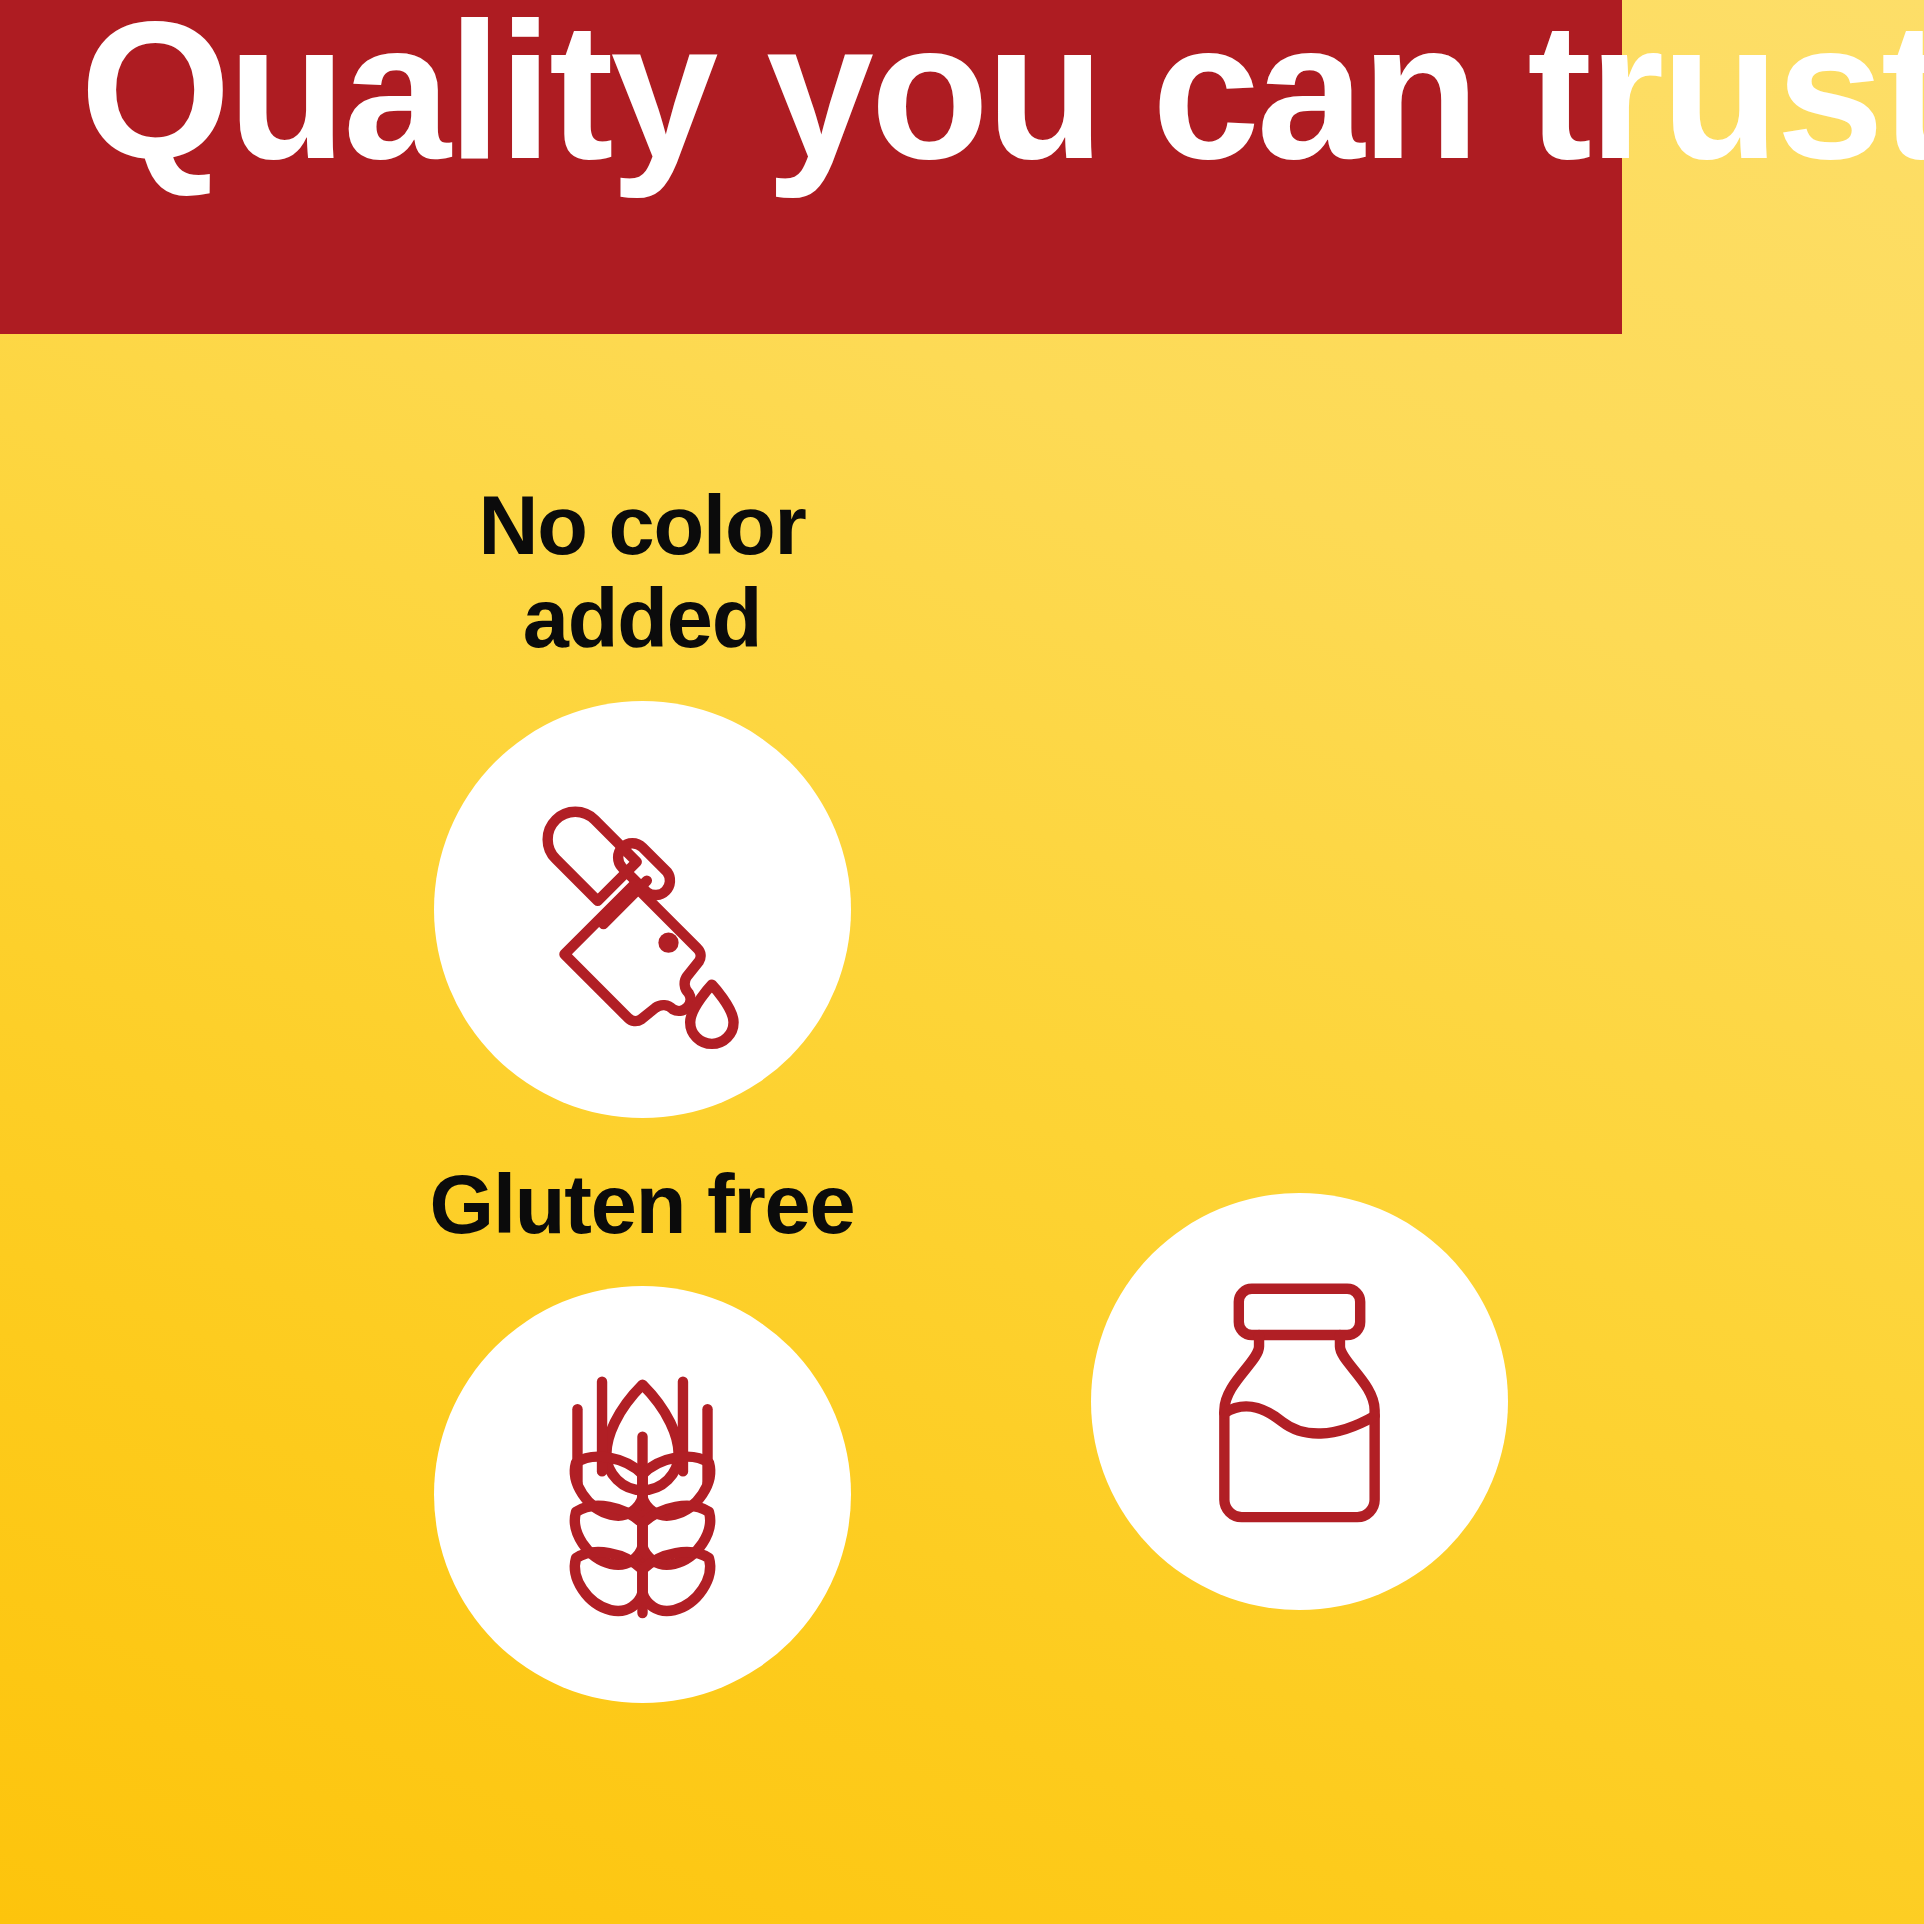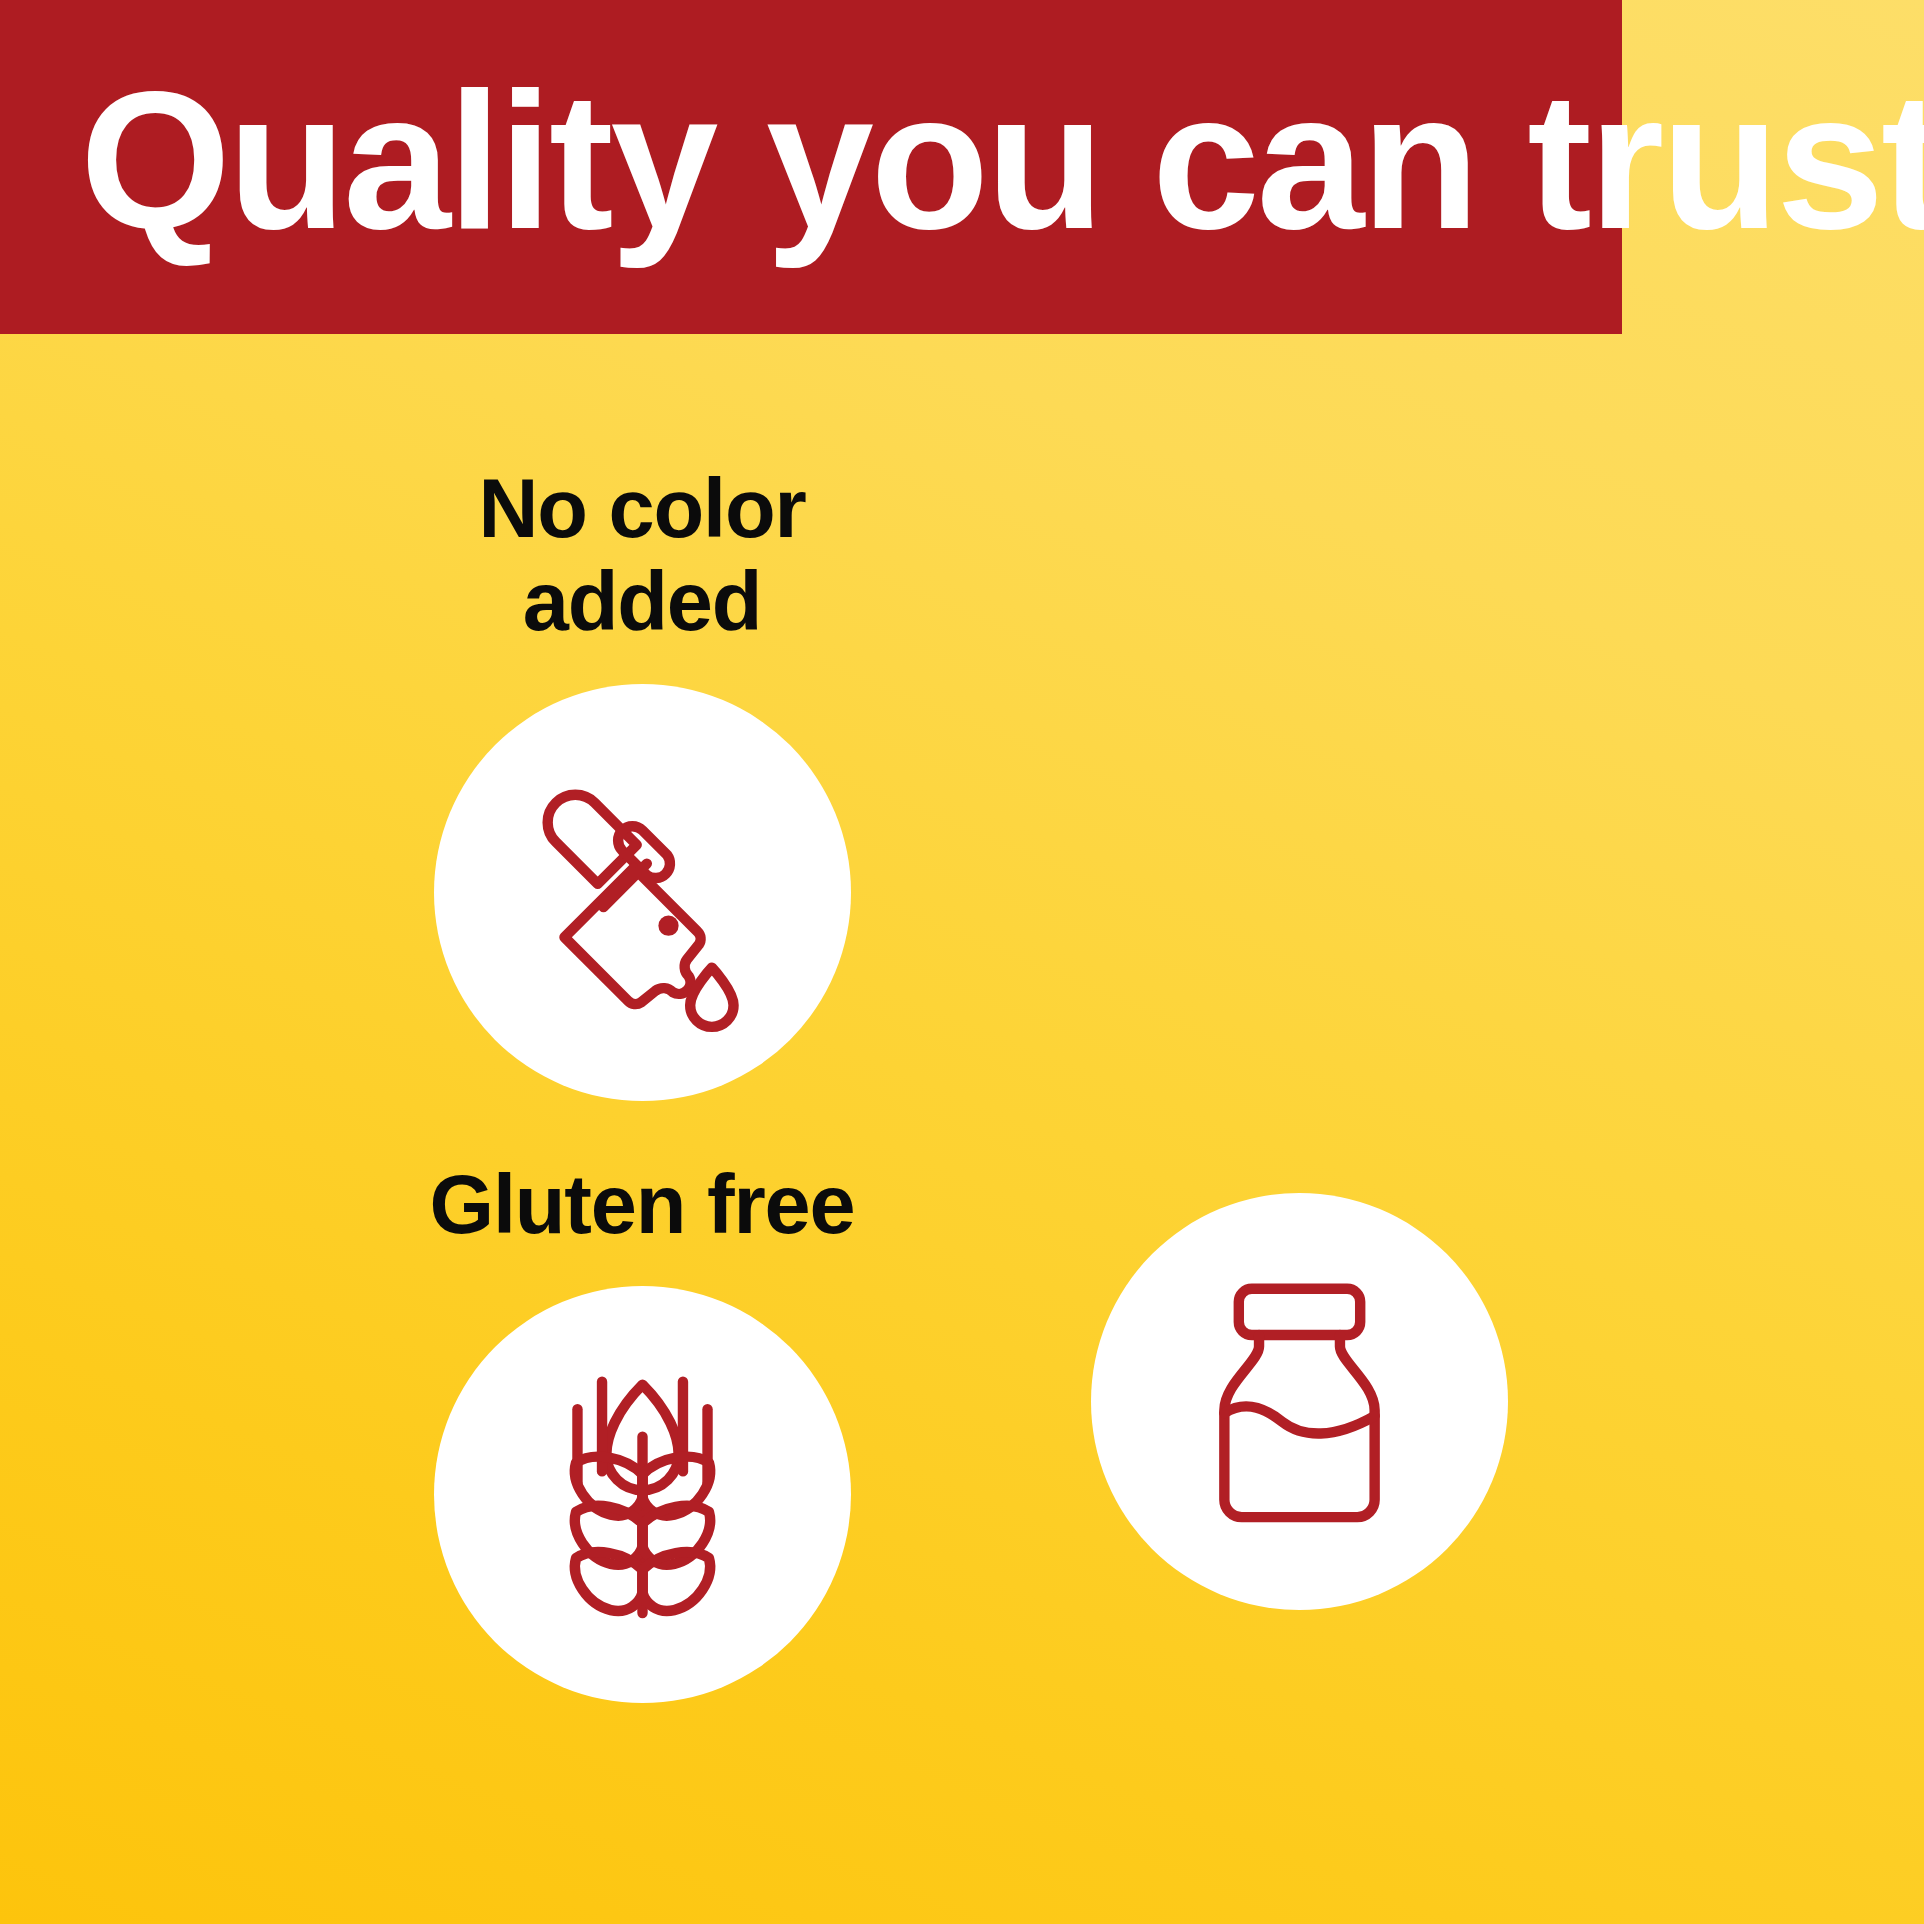--- a/index.html
+++ b/index.html
@@ -25,21 +25,21 @@
 
   
   #header-banner {
     position: absolute;
     left: 0;
     top: 0;
     width: 1622px;
     height: 334px;
     background: #AE1C22;
     display: flex;
-    align-items: center;
+    align-items: flex-start;
   }
   #page-title {
     margin: 0;
     padding: 0 0 0 80px;
     color: #FFFFFF;
     font-family: "Liberation Sans", sans-serif;
     font-size: 194px;
     font-weight: 700;
     letter-spacing: -3.2px;
     line-height: 1.0;
@@ -56,21 +56,21 @@
     height: 1591px;
   }
 
   .badge {
     position: absolute;
     width: 674px;
     display: flex;
     flex-direction: column;
     align-items: center;
   }
-  .badge-row1 { top: 129px; }
+  .badge-row1 { top: 146px; }
   .badge-row2 { top: 825px; }
   .badge-col1 { left: 305px; }
   .badge-col2 { left: 962px; }
 
   .badge-label {
     color: #0B0B0B;
     font-family: "Liberation Sans", sans-serif;
     font-size: 83px;
     font-weight: 700;
     line-height: 1.12;

